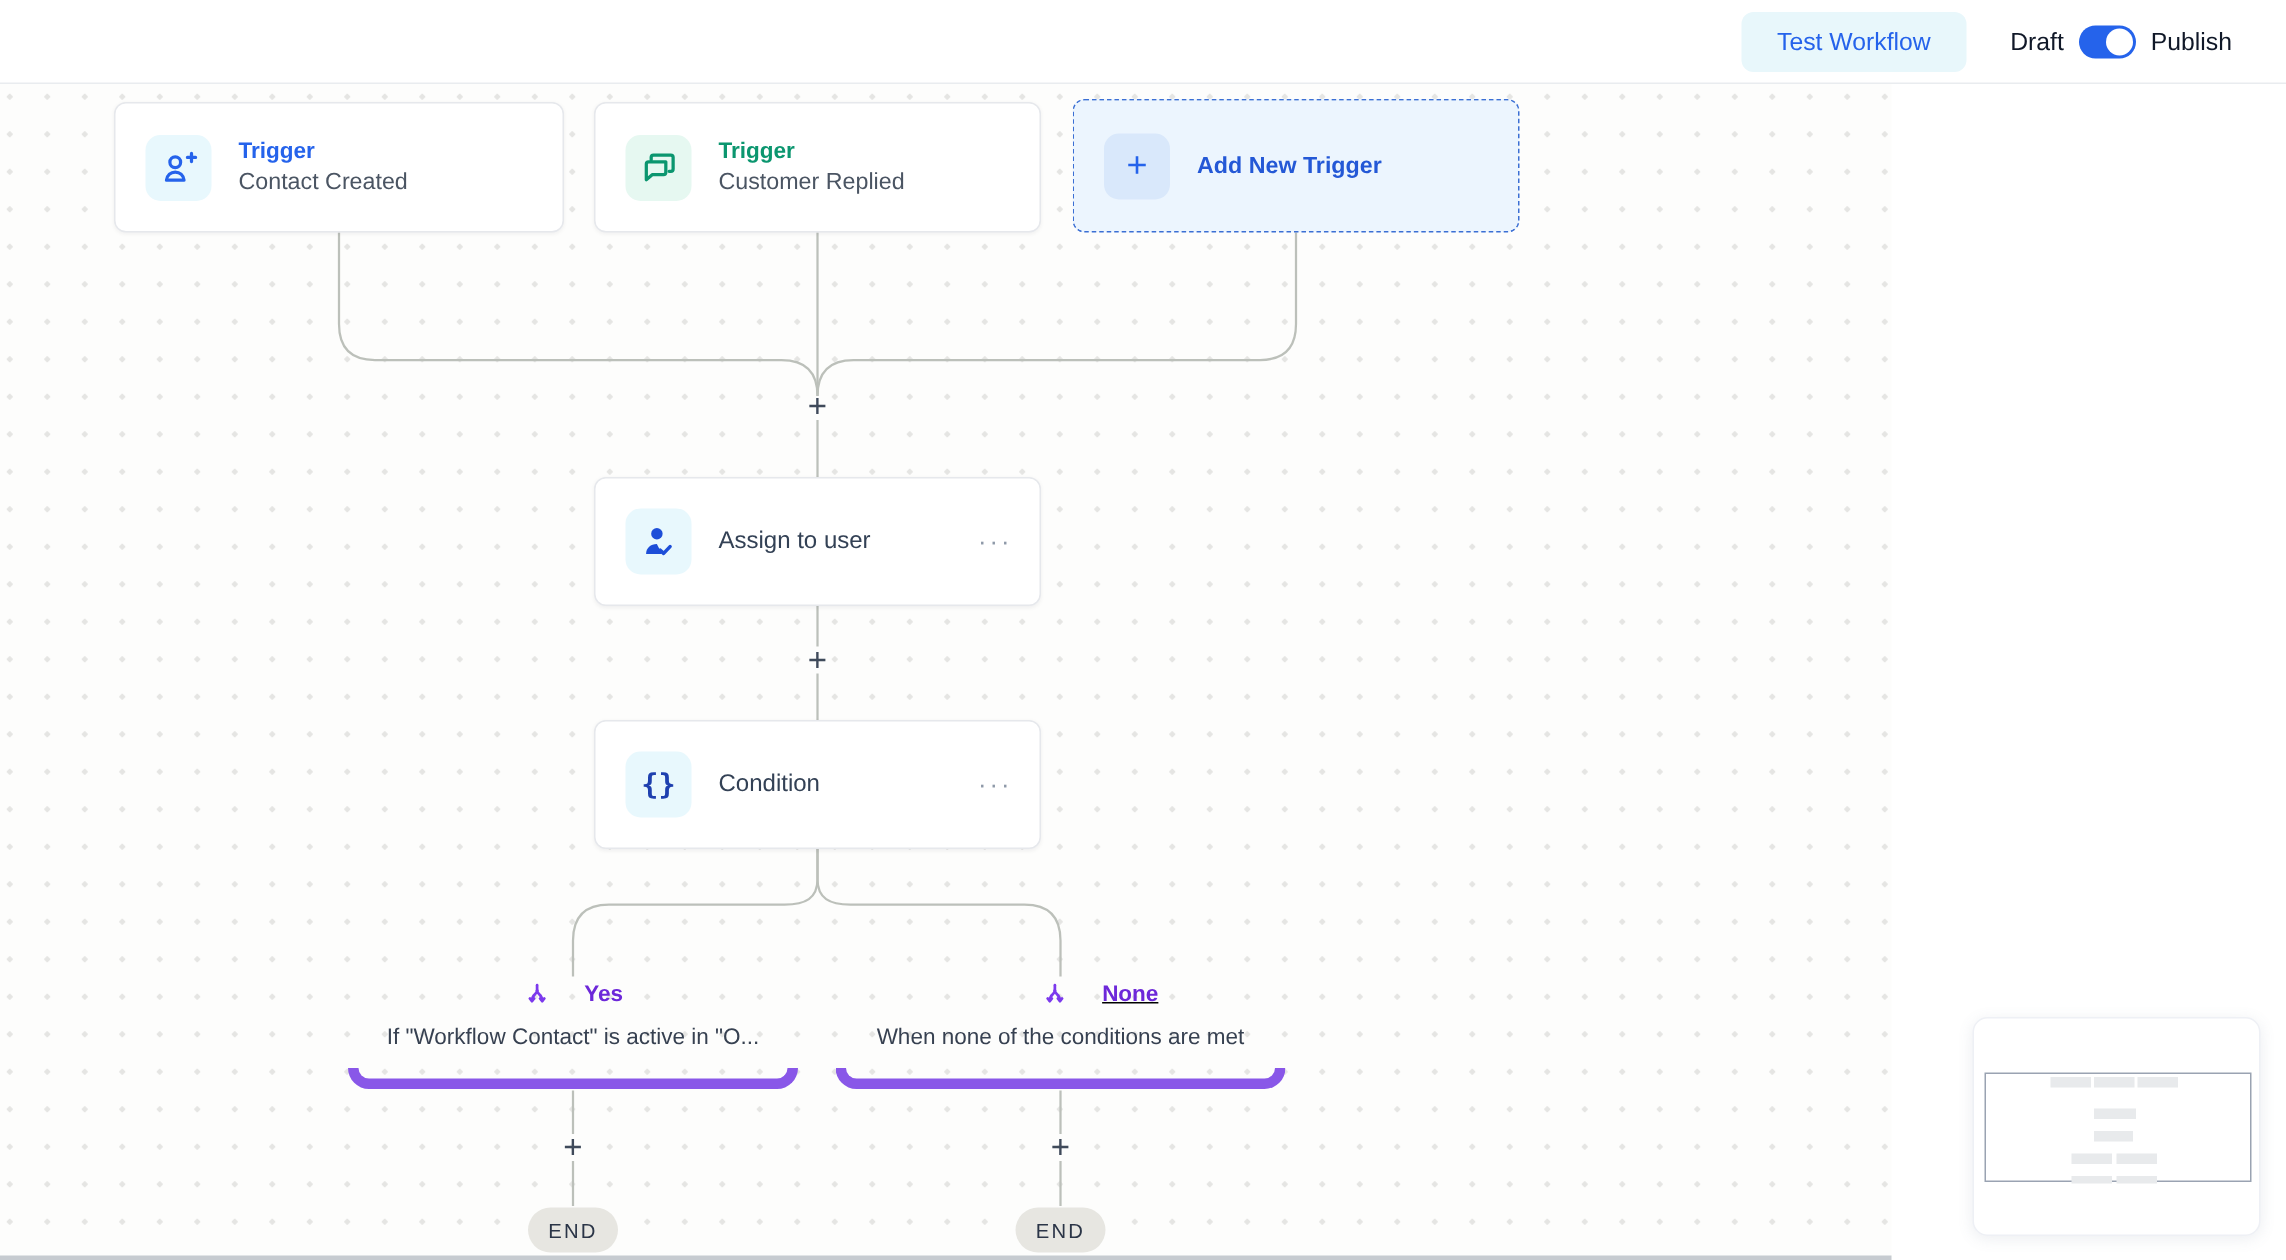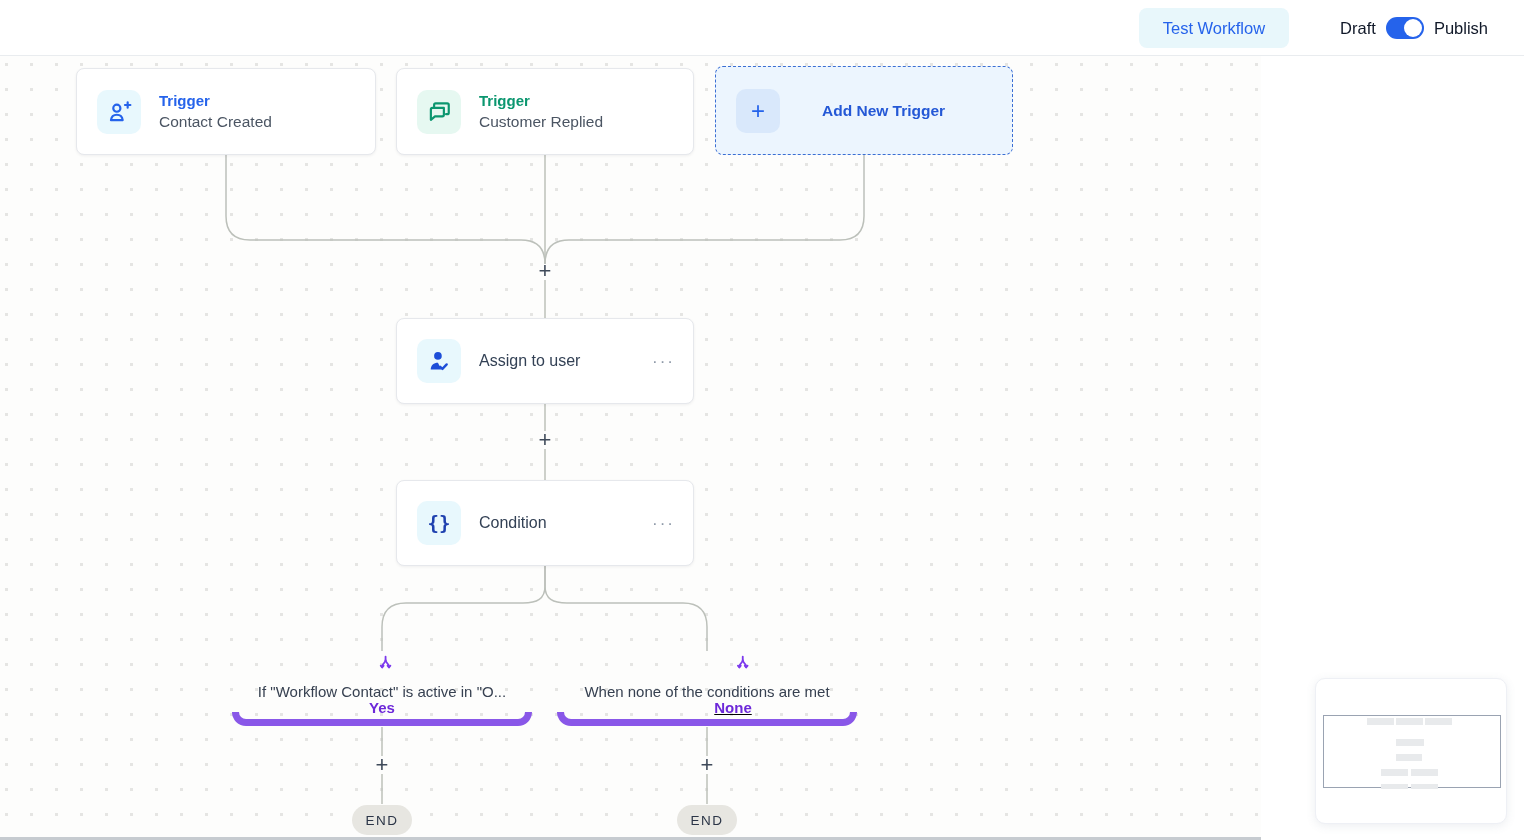--- a/index.html
+++ b/index.html
@@ -7,21 +7,21 @@
               font-family:"Liberation Sans", sans-serif; }
 
   
   .header { position:relative; width:100%; height:56px; background:#fff;
             border-bottom:1px solid #e9ecef; z-index:5; }
   .tabs { position:absolute; left:252px; top:0; height:56px; display:flex; gap:45px; }
   .tab { height:56px; display:flex; align-items:center; font-size:16.5px; font-weight:500;
          color:#1b2430; cursor:pointer; border-bottom:3px solid transparent; padding-top:3px; }
   .tab.active { color:#2563eb; border-bottom-color:#2563eb; }
   .header-right { position:absolute; right:36px; top:0; height:56px; display:flex;
-                  align-items:center; gap:26px; }
+                  align-items:center; gap:4px; }
   .test-btn { height:40px; padding:0 24px; background:#e8f7fb; color:#2563eb; font-size:16.5px;
               font-weight:500; border:none; border-radius:8px; cursor:pointer;
               font-family:"Liberation Sans", sans-serif; }
   .pub-group { display:flex; align-items:center; gap:10px;margin-left:25px; }
   .pub-label { font-size:16.5px; font-weight:500; color:#101828; }
   .toggle { position:relative; width:38px; height:22px; border-radius:11px; background:#2563eb;
             cursor:pointer; flex:0 0 auto; }
   .toggle .knob { position:absolute; top:2px; right:2px; width:18px; height:18px;
                   border-radius:50%; background:#fff; }
 
@@ -41,34 +41,34 @@
   .bg-blue  { background:#d9e8fb; }
   .trig-kind { font-size:15px; font-weight:600; margin-bottom:4px; }
   .kind-blue  { color:#2563eb; }
   .kind-green { color:#0b966f; }
   .trig-name { font-size:15.5px; color:#4b5563; }
 
   .add-card { position:absolute; background:#ecf5fe; border:1.5px dashed #3b6fd4;
               border-radius:8px; display:flex; align-items:center; padding-left:20px;
               gap:18px; cursor:pointer; }
   .add-plus { font-size:24px; color:#2563eb; font-weight:400; line-height:1; }
-  .add-label { font-size:15.5px; font-weight:700; color:#2458d6;margin-left:24px; }
+  .add-label { font-size:15.5px; font-weight:700; color:#2458d6; }
 
   .step-title { font-size:16px; color:#334155; }
   .more-btn { position:absolute; right:18px; top:50%; transform:translateY(-50%);
               color:#8e99a8; font-size:17px; letter-spacing:2px; cursor:pointer; line-height:1; }
   .braces { font-family:"DejaVu Sans Mono", monospace; font-size:19px; font-weight:700;
             color:#1e40af; }
 
   .plus-node { position:absolute; width:24px; height:24px; display:flex; align-items:center;
                justify-content:center; font-size:22px; font-weight:400; color:#3f4a5a;
                cursor:pointer; line-height:1; }
 
-  .branch-head { position:absolute; display:flex; align-items:flex-end; gap:22px;
-                 transform:translateX(-50%); cursor:pointer;flex-direction:column; }
+  .branch-head { position:absolute; display:flex; align-items:flex-start; gap:22px;
+                 transform:translateX(-50%); cursor:pointer; }
   .branch-label { font-size:15px; font-weight:700; color:#6d28d9; }
   .branch-desc { position:absolute; transform:translateX(-50%); font-size:15px; color:#374151;
                  white-space:nowrap; }
   .branch-bar { position:absolute; height:14px; border:7px solid #8957e8; border-top:none;
                 border-radius:0 0 16px 16px; cursor:pointer; }
 
   .end-pill { position:absolute; transform:translateX(-50%); width:60px; height:30px;
               background:#e7e6e1; border-radius:15px; display:flex; align-items:center;
               justify-content:center; font-size:13.5px; font-weight:500; color:#2b3547;
               letter-spacing:1.5px; }

